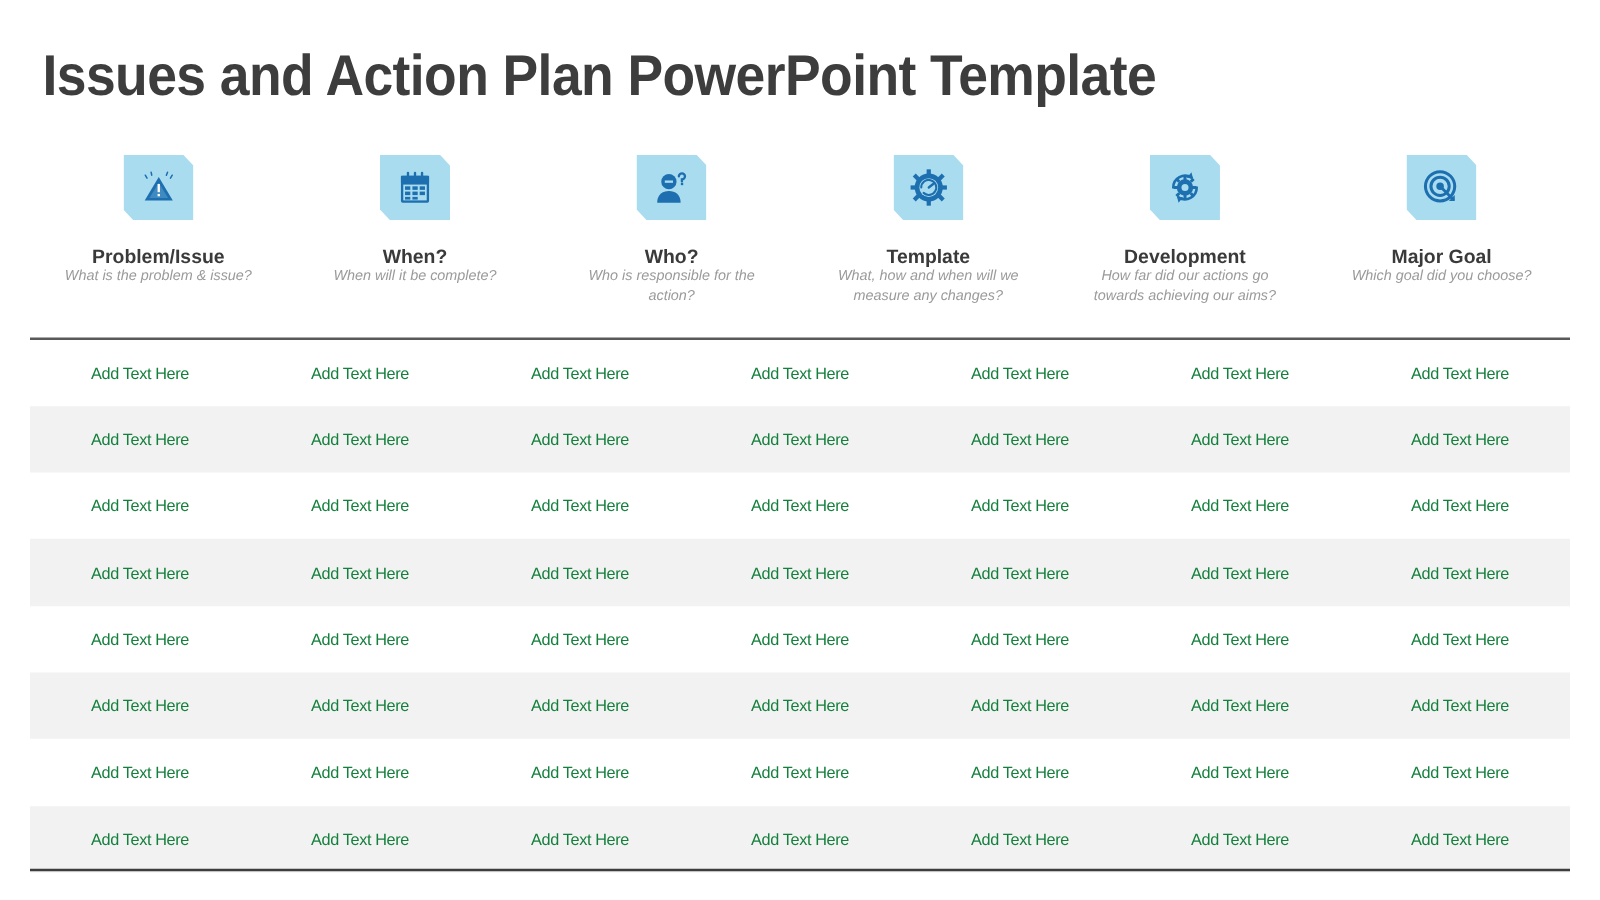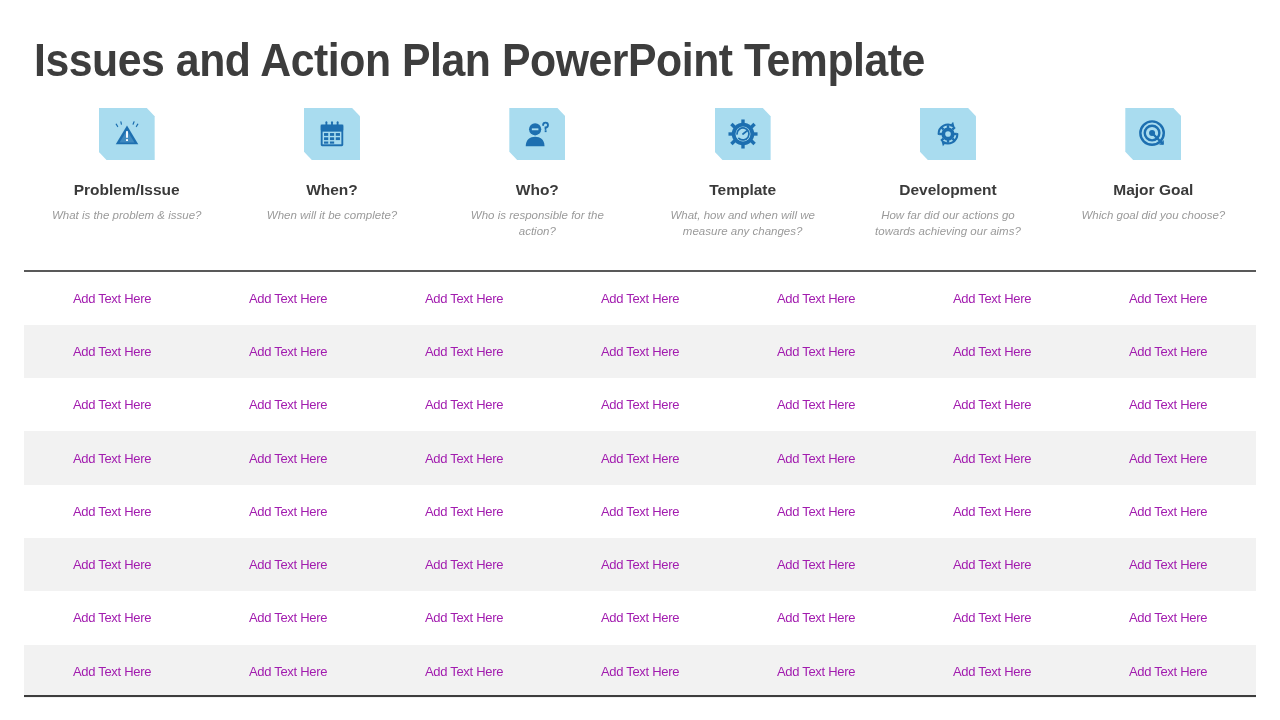--- a/index.html
+++ b/index.html
@@ -25,21 +25,21 @@
     color:#3d3d3d;
     letter-spacing:-0.5px;
     transform:scaleX(0.93);
     transform-origin:left center;
     white-space:nowrap;
   }
 
   
   .header-row {
     position:absolute;
-    left:24px; top:108px;
+    left:24px; top:124px;
     width:1232px;
     display:flex;
   }
   .col-head {
     flex:1 1 0;
     display:flex;
     flex-direction:column;
     align-items:center;
   }
   .icon-tile {
@@ -54,21 +54,20 @@
   .icon-tile svg { display:block; }
   .col-title {
     margin-top:21px;
     font-size:15.5px;
     font-weight:bold;
     color:#3a3a3a;
     text-align:center;
     line-height:1.1;
   }
   .col-sub {
-    margin-top:10px;
     font-size:11.5px;
     font-style:italic;
     color:#9a9a9a;
     text-align:center;
     line-height:1.35;
     max-width:158px;
   }
 
   
   .divider-top {
@@ -93,21 +92,21 @@
   .row {
     display:flex;
     height:53.3px;
     align-items:center;
   }
   .row.alt { background:#f2f2f2; }
   .cell {
     flex:1 1 0;
     text-align:center;
     font-size:13px;
-    color:#a21caf;
+    color:#15803d;
     letter-spacing:-0.3px;
   }
 </style>
 </head>
 <body>
 
 <div id="slide">
 
   <div class="title">Issues and Action Plan PowerPoint Template</div>
 

